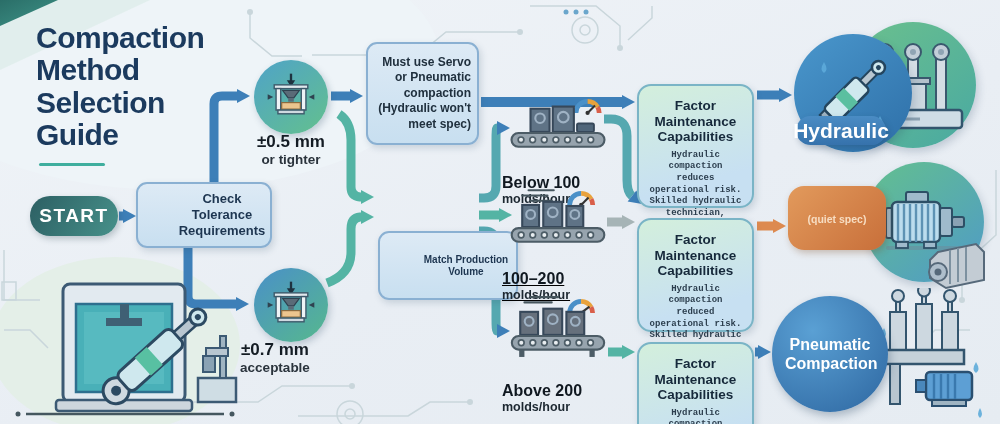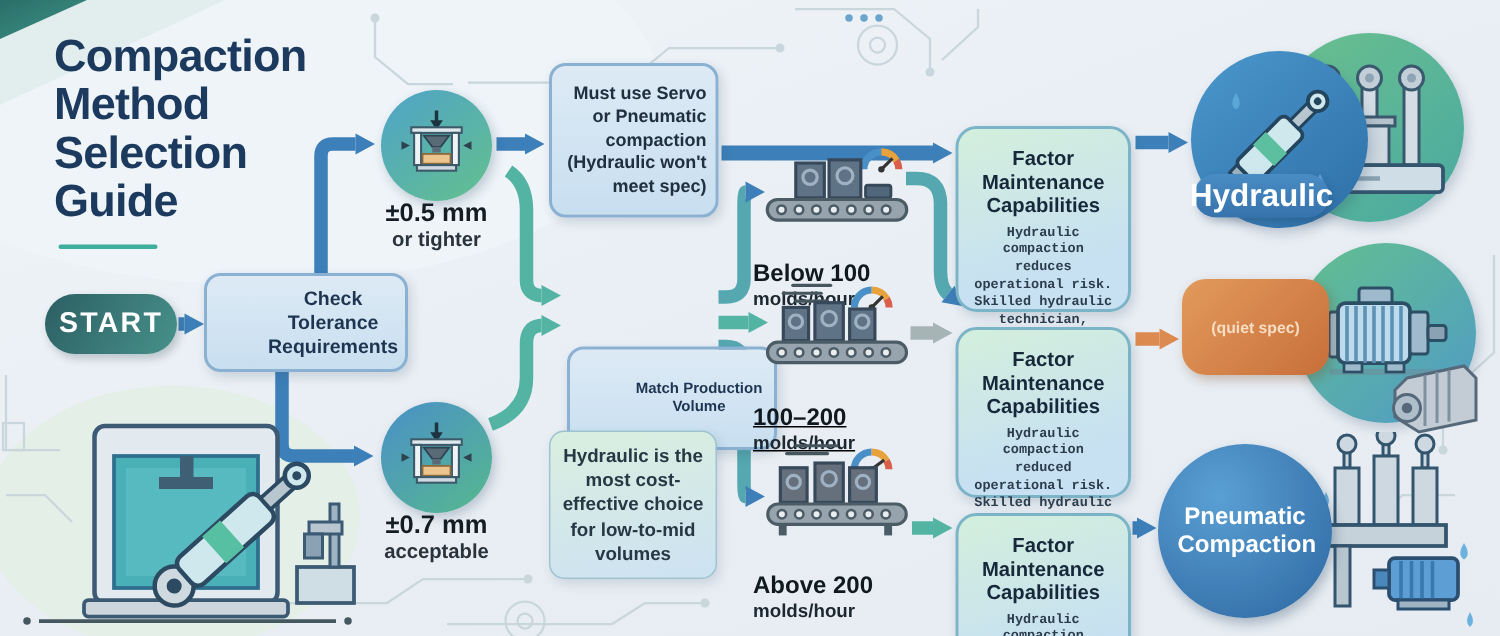--- a/index.html
+++ b/index.html
@@ -223,33 +223,30 @@
       <rect x="14" y="21" width="5" height="23" fill="#eef3f6" stroke="#3d5a6b" stroke-width="1.5"></rect>
       <rect x="41" y="21" width="5" height="23" fill="#eef3f6" stroke="#3d5a6b" stroke-width="1.5"></rect>
       <path d="M21 23 h18 l-6 8 h-6 z" fill="#5a6b78" stroke="#2f4250" stroke-width="1.3"></path>
       <rect x="27" y="31" width="6" height="4" fill="#5a6b78"></rect>
       <rect x="20" y="36" width="20" height="7" fill="#ecc58e" stroke="#8a6b40" stroke-width="1.3"></rect>
       <rect x="16" y="44" width="28" height="4" fill="#cfd9e0" stroke="#3d5a6b" stroke-width="1.5"></rect>
       <polygon points="5,27 5,33 11,30" fill="#2f4250"></polygon>
       <polygon points="55,27 55,33 49,30" fill="#2f4250"></polygon>
     </svg>
   </div>
-  <div class="abs tol-label" style="left:231px;top:340px;z-index:2;">
+  <div class="abs tol-label" style="left:215px;top:340px;z-index:2;">
     <div class="tol-value">±0.7 mm</div>
     <div class="tol-caption">acceptable</div>
   </div>
 
   <div class="abs node must-box" style="z-index:2;text-align:right;">
     <span>Must use Servo or Pneumatic compaction (Hydraulic won't meet spec)</span>
   </div>
   <div class="abs node match-box" style="z-index:2;">
     <span>Match Production Volume</span>
-  </div>
-  <div class="abs note-box" style="z-index:2;">
-    <span>Hydraulic is the most cost-effective choice for low-to-mid volumes</span>
   </div>
 
   <svg class="abs" style="left:505px;top:96px;z-index:2;" width="106" height="56" viewBox="0 0 100 53">
     <path d="M 67 16 A 11 11 0 0 1 78 5" stroke="#4a90c8" stroke-width="4.5" fill="none"></path>
     <path d="M 78 5 A 11 11 0 0 1 87.5 10.5" stroke="#e8a23c" stroke-width="4.5" fill="none"></path>
     <path d="M 87.5 10.5 A 11 11 0 0 1 89 16" stroke="#d95f4a" stroke-width="4.5" fill="none"></path>
     <line x1="78" y1="16" x2="85" y2="9" stroke="#333" stroke-width="2"></line>
       <circle cx="78" cy="16" r="2" fill="#333"></circle>
     <rect x="24" y="12" width="18" height="22" fill="#5f7386" stroke="#37485a" stroke-width="2"></rect>
     <circle cx="33" cy="21" r="4.5" fill="none" stroke="#9fb2c4" stroke-width="2"></circle>

